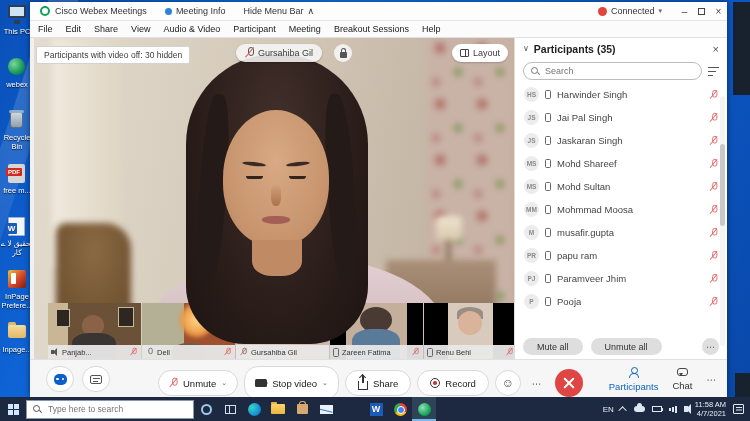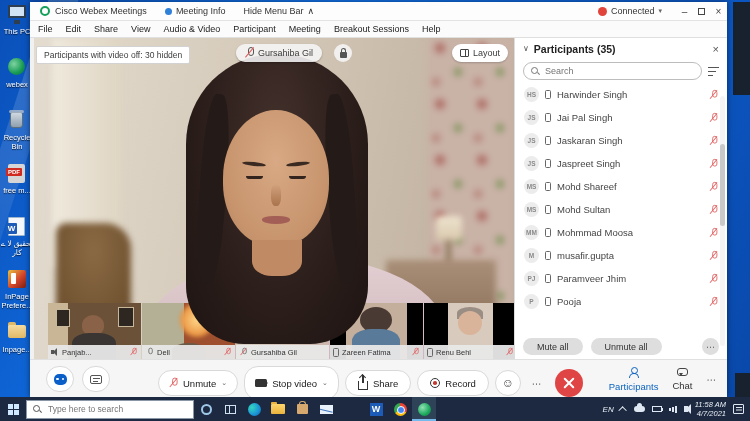--- a/index.html
+++ b/index.html
@@ -189,21 +189,21 @@
   .folder{width:14px;height:10px;background:linear-gradient(180deg,#ffd56b,#eab43e);border-radius:1px;position:relative;}
   .folder::before{content:"";position:absolute;left:0;top:-2px;width:6px;height:2px;background:#eab43e;border-radius:1px 1px 0 0;}
   .bag{width:11px;height:10px;background:#d7a96f;border-radius:1px;position:relative;}
   .bag::before{content:"";position:absolute;left:2.5px;top:-3px;width:5px;height:4px;border:1.2px solid #d7a96f;border-bottom:none;border-radius:3px 3px 0 0;}
   .mail{width:13px;height:9px;background:#e8f0fa;position:relative;overflow:hidden;}
   .mail::before{content:"";position:absolute;left:-2px;top:-5px;width:16px;height:10px;transform:rotate(14deg);border-bottom:1.3px solid #3d76c0;}
   .wordsq{width:13px;height:13px;background:#1d5bb8;color:#fff;font-size:9px;font-weight:bold;display:flex;align-items:center;justify-content:center;}
   .chrome{width:13px;height:13px;border-radius:50%;background:conic-gradient(#ea4335 0 33%,#fbbc05 33% 66%,#34a853 66% 100%);position:relative;}
   .chrome::after{content:"";position:absolute;left:3.5px;top:3.5px;width:6px;height:6px;border-radius:50%;background:#4285f4;border:1px solid #fff;}
   .webexball{width:13px;height:13px;border-radius:50%;background:radial-gradient(circle at 35% 35%,#8fe2b2,#1ba85c 60%,#0d7a40);}
-  .tray{margin-left:auto;display:flex;align-items:center;gap:7px;padding-right:6px;color:#e8eef5;font-size:8px;font-style:italic;}
+  .tray{margin-left:auto;display:flex;align-items:center;gap:7px;padding-right:6px;color:#e8eef5;font-size:8px;}
   .tray .it{cursor:pointer;display:flex;align-items:center;}
   .caret-up{width:6px;height:6px;border-left:1.3px solid #e8eef5;border-top:1.3px solid #e8eef5;transform:rotate(45deg) translateY(2px);}
   .cloud{width:11px;height:6px;background:#dfe8f2;border-radius:4px;position:relative;}
   .cloud::before{content:"";position:absolute;left:3px;top:-3px;width:5px;height:5px;border-radius:50%;background:#dfe8f2;}
   .batt{width:10px;height:6px;border:1px solid #dfe8f2;position:relative;}
   .batt::after{content:"";position:absolute;right:-2.5px;top:1px;width:1.5px;height:3px;background:#dfe8f2;}
   .sig{display:flex;align-items:flex-end;gap:1px;}
   .sig i{width:2px;background:#dfe8f2;} .sig i:nth-child(1){height:3px;} .sig i:nth-child(2){height:5px;} .sig i:nth-child(3){height:7px;}
   .vol{position:relative;width:4px;height:6px;background:#dfe8f2;}
   .vol::after{content:"";position:absolute;left:2px;top:-2px;border:5px solid transparent;border-right:5px solid #dfe8f2;border-left:none;}
@@ -437,26 +437,20 @@
             <span class="pname">Jai Pal Singh</span>
             <span class="mic red"></span>
           </div>
           <div class="prow">
             <span class="avatar">JS</span>
             <span class="dev"></span>
             <span class="pname">Jaskaran Singh</span>
             <span class="mic red"></span>
           </div>
           <div class="prow">
-            <span class="avatar">JS</span>
-            <span class="dev"></span>
-            <span class="pname">Jaspreet Singh</span>
-            <span class="mic red"></span>
-          </div>
-          <div class="prow">
             <span class="avatar">MS</span>
             <span class="dev"></span>
             <span class="pname">Mohd Shareef</span>
             <span class="mic red"></span>
           </div>
           <div class="prow">
             <span class="avatar">MS</span>
             <span class="dev"></span>
             <span class="pname">Mohd Sultan</span>
             <span class="mic red"></span>
@@ -464,20 +458,26 @@
           <div class="prow">
             <span class="avatar">MM</span>
             <span class="dev"></span>
             <span class="pname">Mohmmad Moosa</span>
             <span class="mic red"></span>
           </div>
           <div class="prow">
             <span class="avatar">M</span>
             <span class="dev"></span>
             <span class="pname">musafir.gupta</span>
+            <span class="mic red"></span>
+          </div>
+          <div class="prow">
+            <span class="avatar">PR</span>
+            <span class="dev"></span>
+            <span class="pname">papu ram</span>
             <span class="mic red"></span>
           </div>
           <div class="prow">
             <span class="avatar">PJ</span>
             <span class="dev"></span>
             <span class="pname">Paramveer Jhim</span>
             <span class="mic red"></span>
           </div>
           <div class="prow">
             <span class="avatar">P</span>

